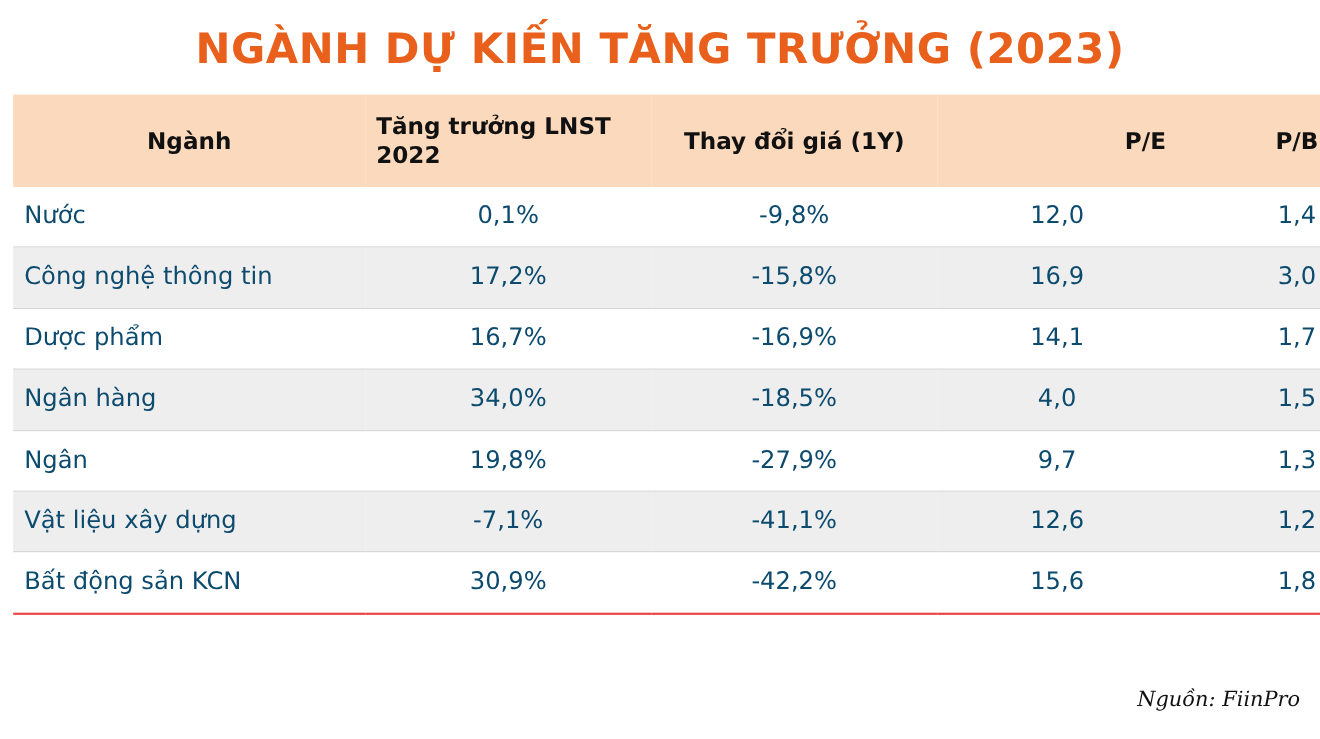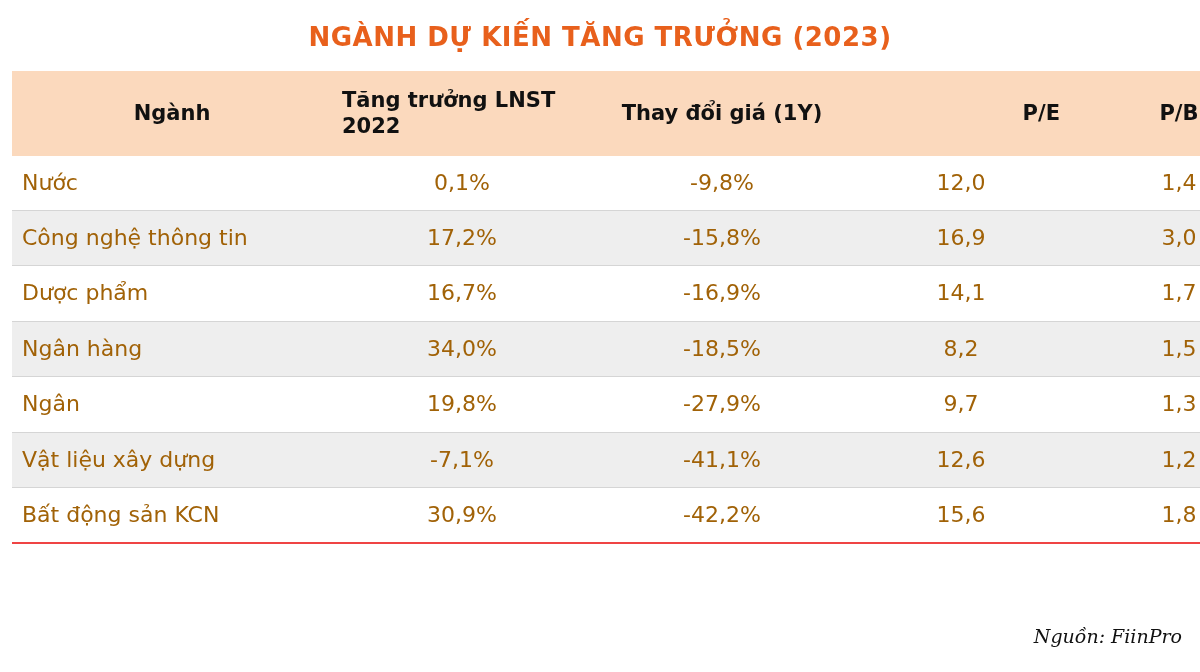--- a/index.html
+++ b/index.html
@@ -16,21 +16,21 @@
   .page {
     width: 1200px;
     height: 672px;
     position: relative;
     box-sizing: border-box;
     padding: 0;
   }
   .title {
     text-align: center;
     color: #e8601c;
-    font-size: 26px;
+    font-size: 38px;
     font-weight: bold;
     letter-spacing: 0.5px;
     padding-top: 22px;
     padding-bottom: 18px;
     line-height: 1.2;
   }
   table.data {
     width: 1176px;
     margin: 0 12px;
     border-collapse: collapse;
@@ -47,21 +47,21 @@
     vertical-align: middle;
   }
   thead th.col-ind { text-align: center; width: 300px; margin-left: 34px; }
   thead th.col-g   { text-align: left; width: 240px; }
   thead th.col-p   { text-align: center; width: 240px; }
   thead th.col-pe  { text-align: right; width: 198px; }
   thead th.col-pb  { text-align: center; width: 198px; }
 
   table.data tbody td {
     font-size: 22px;
-    color: #a16207;
+    color: #0c4a6e;
     padding: 14px 10px;
     border-bottom: 1px solid #d5d5d5;
     line-height: 1.2;
   }
   tbody tr.odd td { background: #ffffff; }
   tbody tr.even td { background: #eeeeee; }
   tbody tr:last-child td { border-bottom: 2px solid #ef4444; }
 
   td.ind { text-align: left; padding-left: 16px; }
   td.num { text-align: center; }
@@ -112,21 +112,21 @@
         <td class="ind">Dược phẩm</td>
         <td class="num">16,7%</td>
         <td class="num">-16,9%</td>
         <td class="num">14,1</td>
         <td class="num">1,7</td>
       </tr>
       <tr class="even">
         <td class="ind">Ngân hàng</td>
         <td class="num">34,0%</td>
         <td class="num">-18,5%</td>
-        <td class="num">8,2</td>
+        <td class="num">4,0</td>
         <td class="num">1,5</td>
       </tr>
       <tr class="odd">
         <td class="ind">Ngân</td>
         <td class="num">19,8%</td>
         <td class="num">-27,9%</td>
         <td class="num">9,7</td>
         <td class="num">1,3</td>
       </tr>
       <tr class="even">

